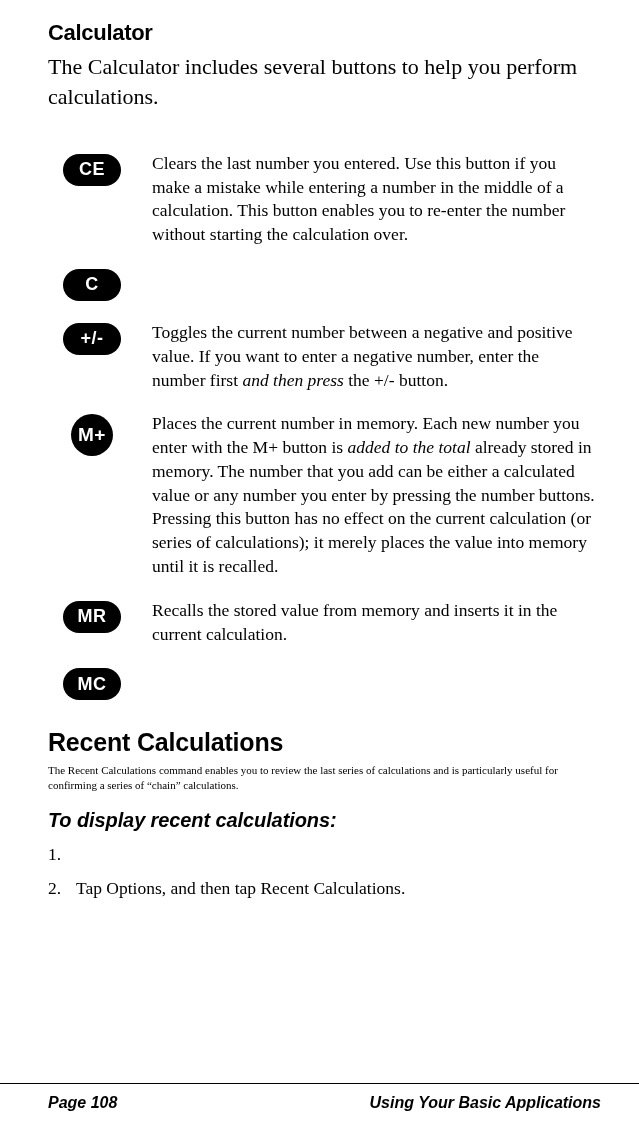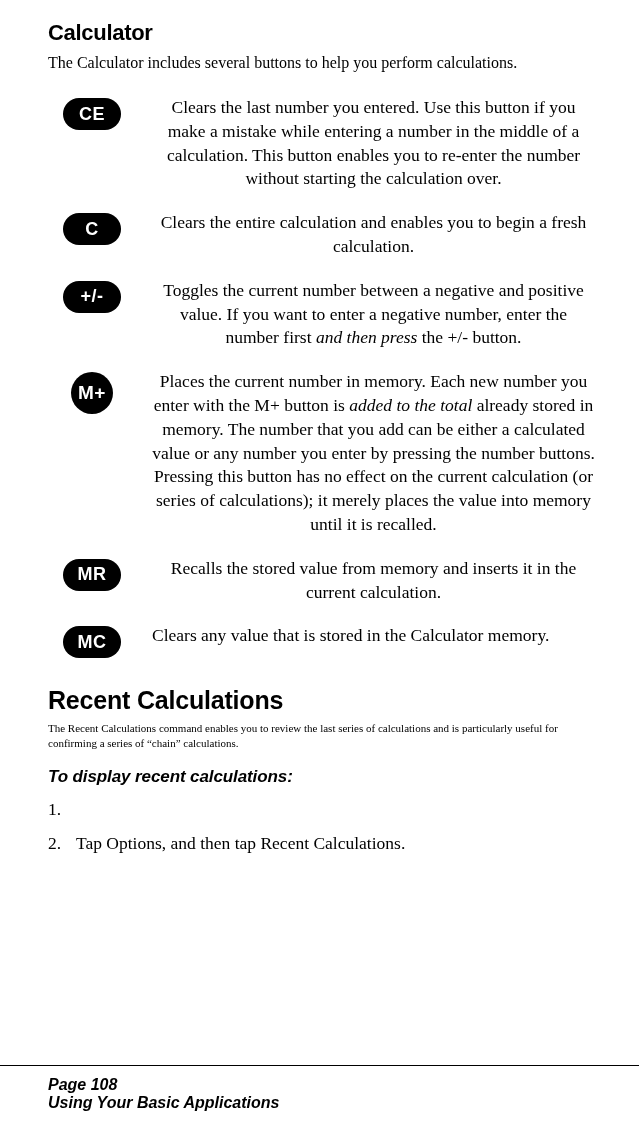--- a/index.html
+++ b/index.html
@@ -13,24 +13,24 @@
       position: relative;
     }
     h1.section-title {
       font-family: "Segoe UI", "Helvetica Neue", Arial, sans-serif;
       font-weight: 700;
       font-size: 22px;
       margin-top: 2px;
       letter-spacing: -0.3px;
     }
     .intro {
-      font-size: 16px;
+      font-size: 22px;
       line-height: 1.38;
       margin-top: 6px;
-      margin-bottom: 22px;
+      margin-bottom: 39px;
     }
     .defs {
       display: flex;
       flex-direction: column;
       gap: 20px;
       margin-left: 8px;
     }
     .row {
       display: flex;
       gap: 24px;
@@ -40,21 +40,20 @@
       width: 72px;
       flex-shrink: 0;
       display: flex;
       justify-content: center;
       padding-top: 2px;
     }
     .desc {
       font-size: 17.5px;
       line-height: 1.36;
       padding-right: 6px;
-      text-align: center;
     }
     em { font-style: italic; }
     .pill {
       display: inline-flex;
       align-items: center;
       justify-content: center;
       background: #000;
       color: #fff;
       border-radius: 999px;
       width: 58px;
@@ -79,21 +78,21 @@
     }
     .subintro {
       font-size: 11px;
       line-height: 1.36;
       margin-top: 6px;
     }
     .howto {
       font-family: "Segoe UI", "Helvetica Neue", Arial, sans-serif;
       font-weight: 700;
       font-style: italic;
-      font-size: 17px;
+      font-size: 20px;
       margin-top: 16px;
       letter-spacing: -0.1px;
     }
     ol.steps {
       list-style: none;
       margin-top: 8px;
       font-size: 17.5px;
       line-height: 1.6;
     }
     ol.steps li {
@@ -129,21 +128,20 @@
       left: 0; right: 0;
       bottom: 20px;
       border-top: 1.5px solid #000;
       padding: 10px 38px 0 48px;
       display: flex;
       justify-content: space-between;
       font-family: "Segoe UI", "Helvetica Neue", Arial, sans-serif;
       font-weight: 700;
       font-style: italic;
       font-size: 16px;
-      flex-direction: column;
     }
   </style>
 </head>
 <body>
 
 <h1 class="section-title">Calculator</h1>
 <p class="intro">The Calculator includes several buttons to help you perform calculations.</p>
 
 <div class="defs">
 
@@ -153,23 +151,20 @@
     </div>
     <p class="desc">
       <span>Clears the last number you entered. Use this button if you make a mistake while entering a number in the middle of a calculation. This button enables you to re-enter the number without starting the calculation over.</span><em></em><span></span>
     </p>
   </div>
 
   <div class="row">
     <div class="iconcell">
       <span class="pill">C</span>
     </div>
-    <p class="desc">
-      <span>Clears the entire calculation and enables you to begin a fresh calculation.</span><em></em><span></span>
-    </p>
   </div>
 
   <div class="row">
     <div class="iconcell">
       <span class="pill">+/-</span>
     </div>
     <p class="desc">
       <span>Toggles the current number between a negative and positive value. If you want to enter a negative number, enter the number first </span><em>and then press</em><span> the +/- button.</span>
     </p>
   </div>
@@ -189,23 +184,20 @@
     </div>
     <p class="desc">
       <span>Recalls the stored value from memory and inserts it in the current calculation.</span><em></em><span></span>
     </p>
   </div>
 
   <div class="row">
     <div class="iconcell">
       <span class="pill">MC</span>
     </div>
-    <p class="desc">
-      <span>Clears any value that is stored in the Calculator memory.</span><em></em><span></span>
-    </p>
   </div>
 
 </div>
 
 <h2 class="subhead">Recent Calculations</h2>
 <p class="subintro">The Recent Calculations command enables you to review the last series of calculations and is particularly useful for confirming a series of “chain” calculations.</p>
 
 <p class="howto">To display recent calculations:</p>
 
 <ol class="steps">

